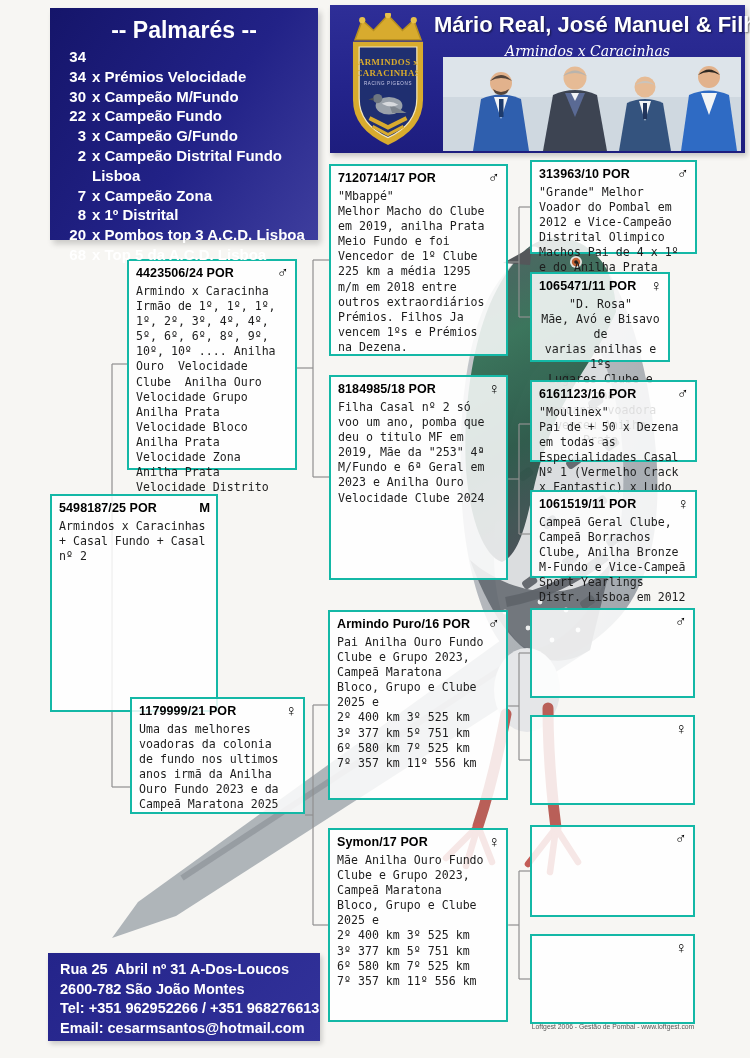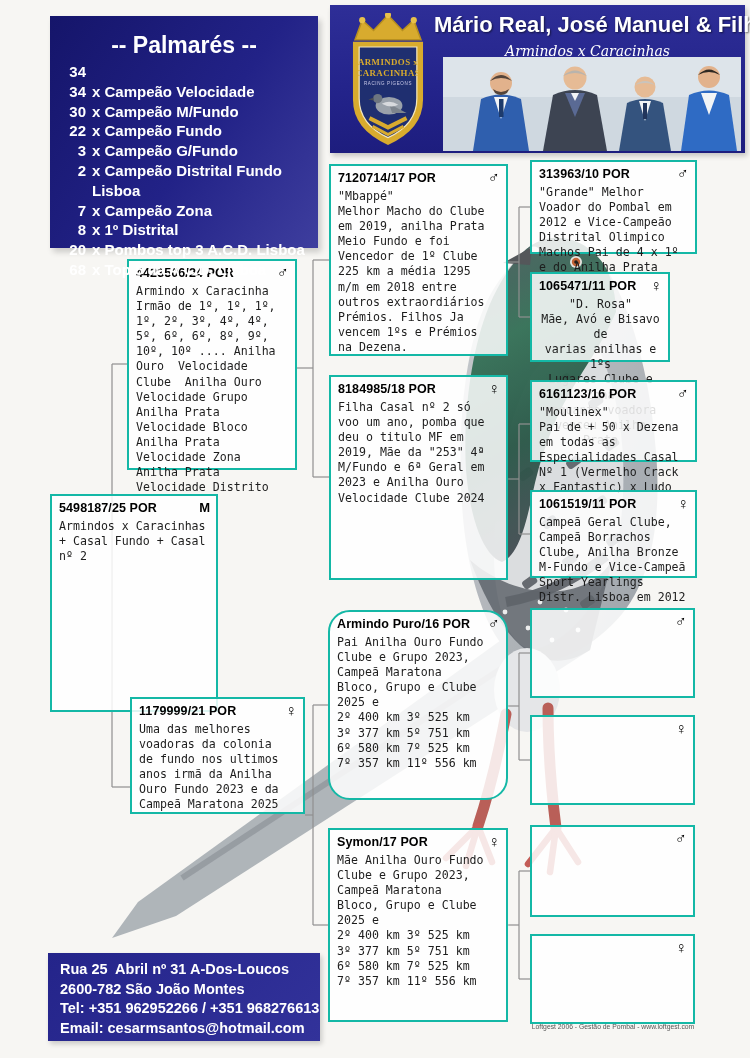--- a/index.html
+++ b/index.html
@@ -25,36 +25,36 @@
   .pbody{
     margin-top:4px;color:#1d1d1d;
     font-family:"DejaVu Sans Mono",monospace;
     font-size:11.6px;line-height:15.1px;white-space:pre-wrap;
   }
   .bx0{left:50px;top:494px;width:168px;height:218px;}
   .bx1{left:127px;top:259px;width:170px;height:211px;}
   .bx2{left:130px;top:697px;width:175px;height:117px;}
   .bx3{left:329px;top:164px;width:179px;height:192px;}
   .bx4{left:329px;top:375px;width:179px;height:205px;}
-  .bx5{left:328px;top:610px;width:180px;height:190px;border-radius:22px;}
+  .bx5{left:328px;top:610px;width:180px;height:190px;}
   .bx6{left:328px;top:828px;width:180px;height:194px;}
   .bx7{left:530px;top:160px;width:167px;height:94px;}
   .bx8{left:530px;top:272px;width:140px;height:90px;text-align:center;}
   .bx9{left:530px;top:380px;width:167px;height:82px;}
   .bx10{left:530px;top:490px;width:167px;height:88px;}
   .bx11{left:530px;top:608px;width:165px;height:90px;}
   .bx12{left:530px;top:715px;width:165px;height:90px;}
   .bx13{left:530px;top:825px;width:165px;height:92px;}
   .bx14{left:530px;top:934px;width:165px;height:90px;}
   
   .palmares{
     position:absolute;left:50px;top:8px;width:268px;height:232px;z-index:4;
     background:linear-gradient(125deg,#15156a 0%,#222287 55%,#3e3e9e 100%);
     color:#fff;box-shadow:3px 4px 6px rgba(0,0,0,0.18);
-    padding:14px 6px;box-sizing:border-box;margin-top:8px;
+    padding:7px 6px;box-sizing:border-box;
   }
   .pal-title{text-align:center;font-size:23px;font-weight:bold;margin:2px 0 3px;}
   .pal-row{display:flex;font-size:15px;font-weight:bold;line-height:19.8px;}
   .pal-count{width:30px;text-align:right;margin-right:6px;flex:0 0 auto;}
   
   .header{
     position:absolute;left:330px;top:5px;width:415px;height:148px;z-index:4;
     background:linear-gradient(180deg,#2e2e97 0%,#23238a 60%,#1d1d7e 100%);
     box-shadow:2px 3px 5px rgba(0,0,0,0.2);
   }
@@ -192,21 +192,21 @@
   </g>
 </svg>
 
 <div class="palmares">
   <div class="pal-title">-- Palmarés --</div>
   <div class="pal-row">
       <span class="pal-count">34</span>
     </div>
   <div class="pal-row">
       <span class="pal-count">34</span>
-      <span>x Campeão Velocidade</span>
+      <span>x Prémios Velocidade</span>
     </div>
   <div class="pal-row">
       <span class="pal-count">30</span>
       <span>x Campeão M/Fundo</span>
     </div>
   <div class="pal-row">
       <span class="pal-count">22</span>
       <span>x Campeão Fundo</span>
     </div>
   <div class="pal-row">

